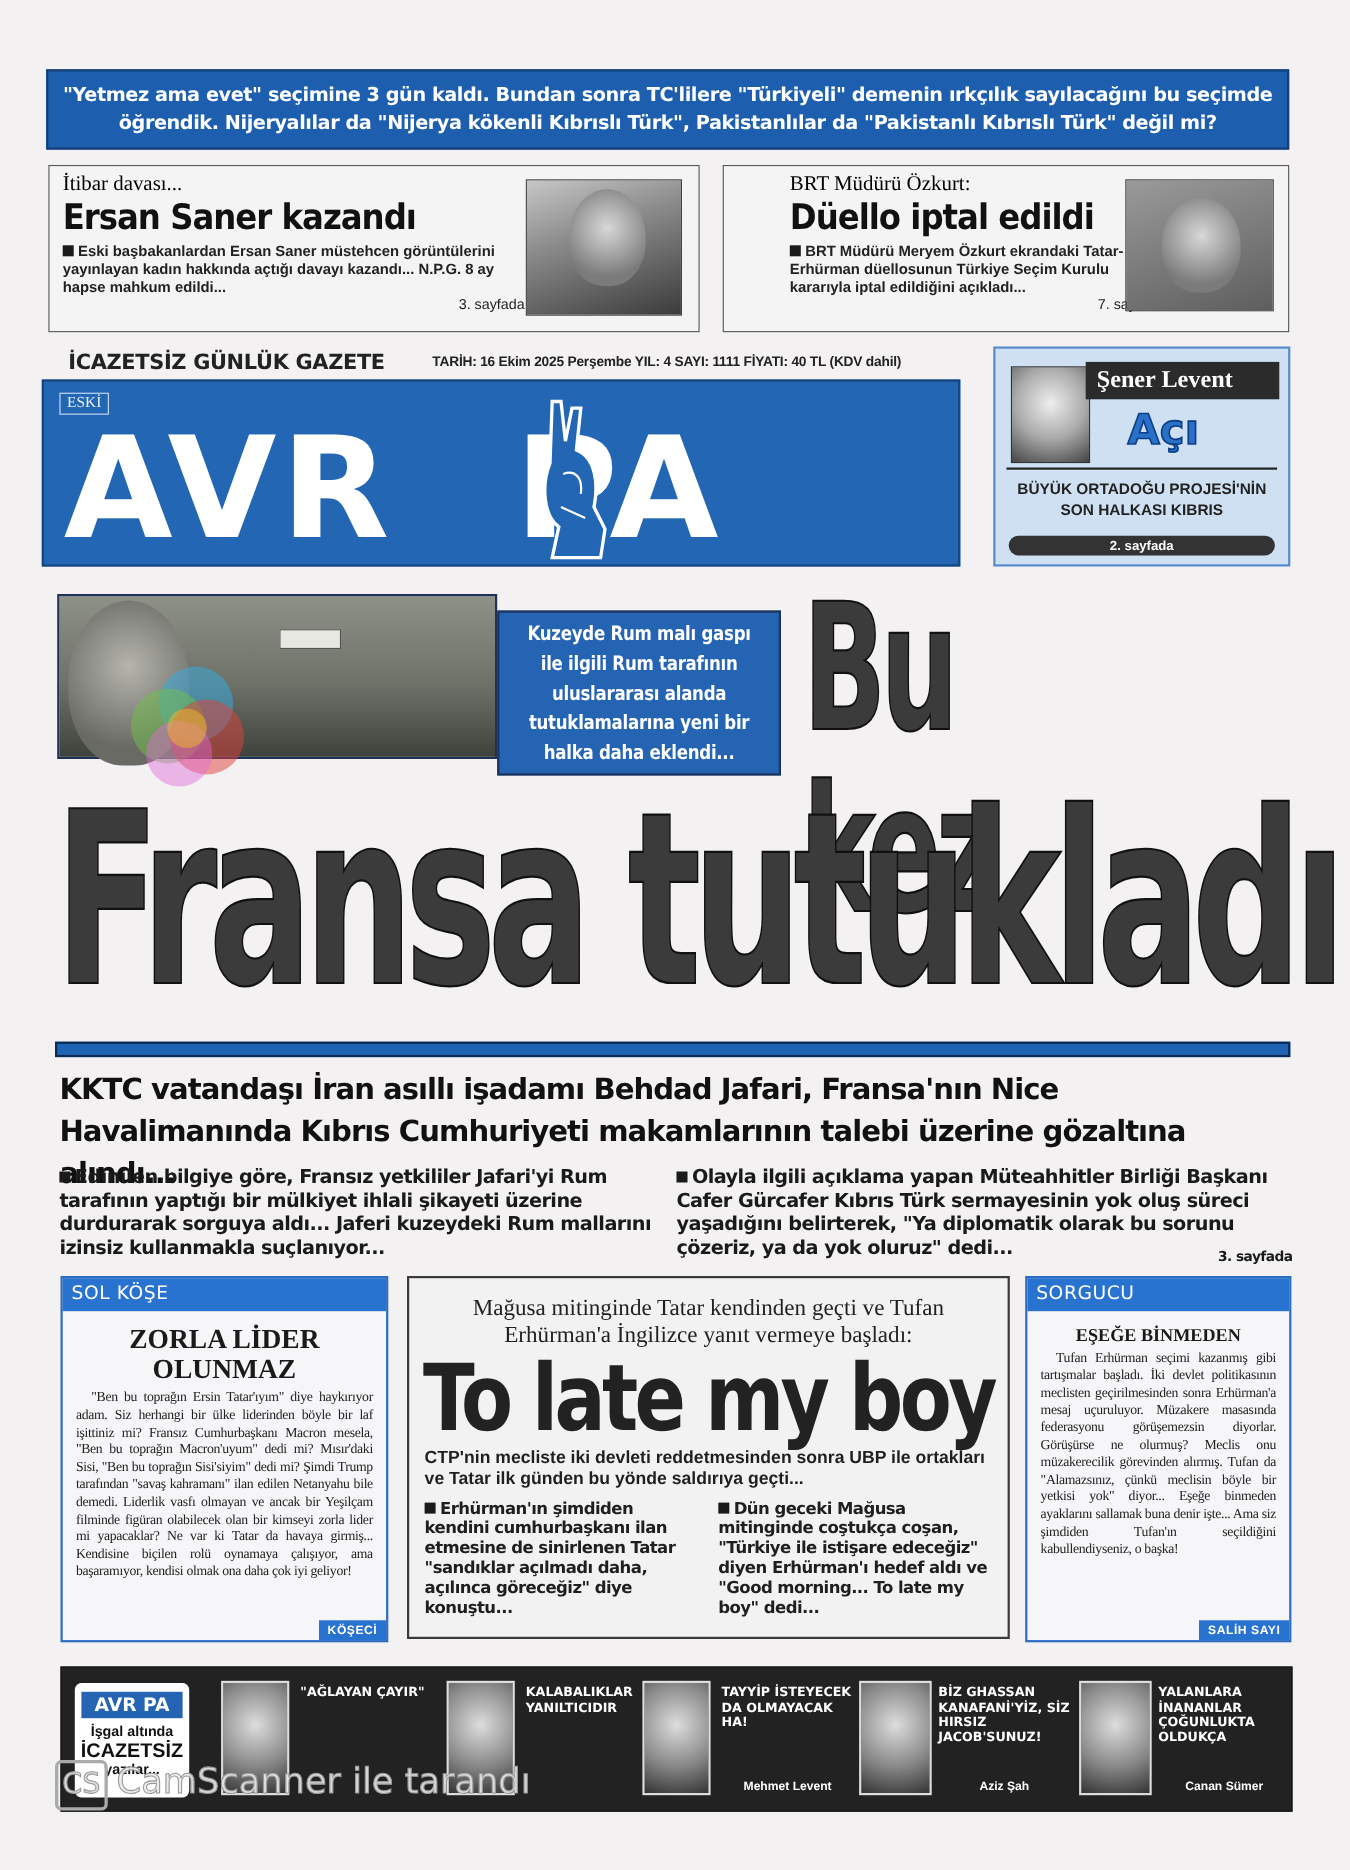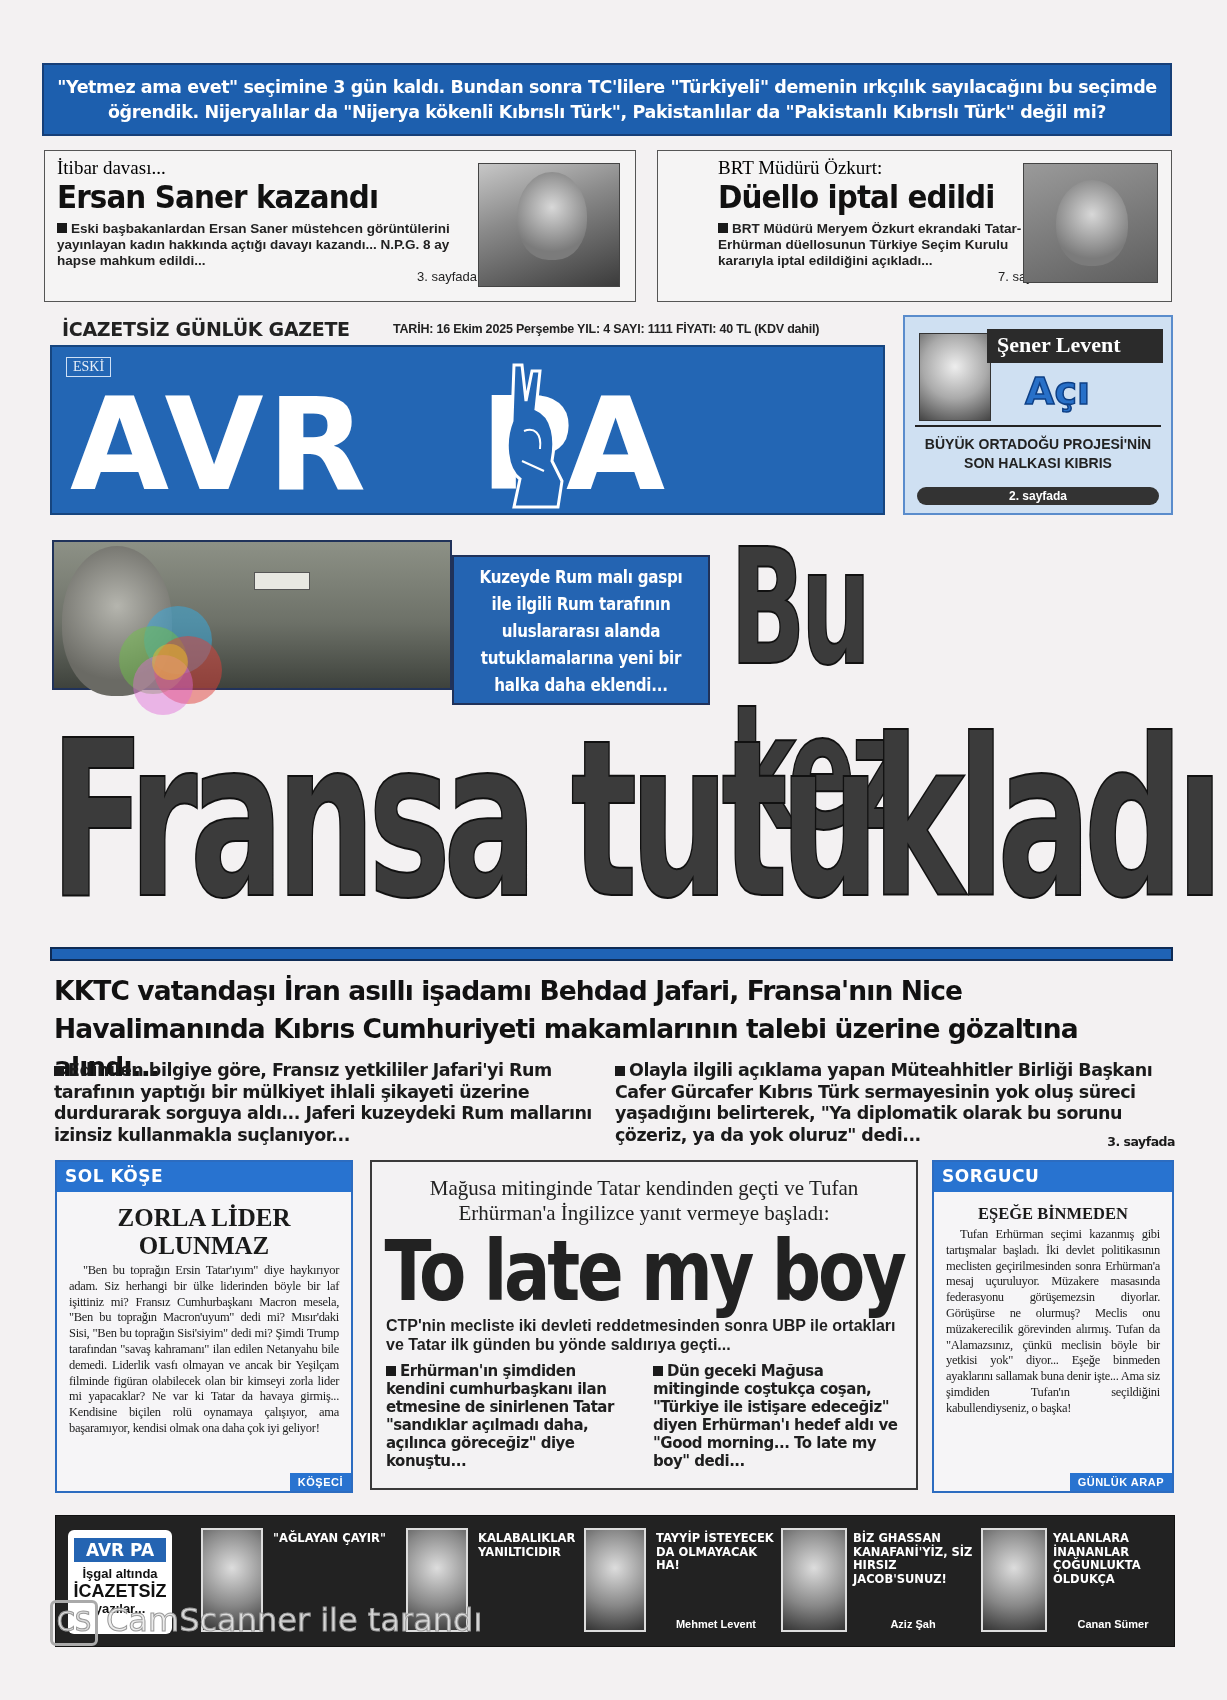--- a/index.html
+++ b/index.html
@@ -20,21 +20,21 @@
   .teaser-title { font-family: "DejaVu Sans", sans-serif; font-weight: bold; font-size: 32px; letter-spacing: -1px;
     transform: scaleX(0.92); transform-origin: left; color: #111; line-height: 36px; }
   .teaser-body { font-size: 13.5px; font-weight: bold; line-height: 16px; color: #222; }
   .page-ref { font-size: 13px; color: #222; text-align: right; }
   .photo { background: linear-gradient(160deg, #c7c7c7 0%, #8a8a8a 40%, #3b3b3b 100%); border: 1px solid #444; }
   .photo-face { position: absolute; border-radius: 50% 50% 45% 45%; background: radial-gradient(circle at 50% 40%, #d8d8d8, #7b7b7b 70%); }
 
   
   .tagline { left: 62px; top: 318px; font-weight: bold; font-size: 19px; color: #222; font-family: "DejaVu Sans", sans-serif; letter-spacing: -0.3px; }
   .issue-info { left: 393px; top: 322px; font-size: 12.5px; font-weight: bold; color: #222; letter-spacing: -0.2px; }
-  .masthead { left: 50px; top: 345px; width: 835px; height: 170px; background: #2366b4; border: 2px solid #16457f; }
+  .masthead { left: 38px; top: 345px; width: 835px; height: 170px; background: #2366b4; border: 2px solid #16457f; }
   .eski { position: absolute; left: 14px; top: 10px; border: 1.5px solid #cfe0f5; color: #e6eef8; font-family: "Liberation Serif", serif; font-size: 14px; padding: 1px 6px; }
   .logo-text { position: absolute; left: 18px; top: 30px; width: 800px; font-family: "DejaVu Sans", sans-serif; font-weight: bold;
     font-size: 128px; color: #fff; letter-spacing: 4px; line-height: 136px; }
   .logo-gap { display: inline-block; width: 110px; }
   .thinker { position: absolute; left: 432px; top: 14px; width: 100px; height: 150px; }
 
   
   .col-box { left: 903px; top: 315px; width: 270px; height: 200px; background: #cfe0f2; border: 2px solid #5a8ccc; }
   .col-photo { position: absolute; left: 14px; top: 16px; width: 72px; height: 88px; background: radial-gradient(circle at 50% 38%, #eee 0%, #aaa 50%, #444 100%); border: 1px solid #333; }
   .col-name { position: absolute; left: 82px; top: 12px; width: 176px; height: 34px; background: #2b2b2b; color: #fff; font-family: "Liberation Serif", serif;
@@ -63,21 +63,21 @@
   .bullet-col { top: 1060px; font-family: "DejaVu Sans", sans-serif; font-weight: bold; font-size: 17.5px; line-height: 21.5px; color: #1a1a1a; letter-spacing: -0.5px; }
   .bullet-left { left: 54px; width: 560px; }
   .bullet-right { left: 615px; width: 560px; }
   .sq { display: inline-block; width: 10px; height: 10px; background: #1a1a1a; margin-right: 4px; }
   .page-small { font-size: 12.5px; font-weight: bold; float: right; margin-top: 6px; }
 
   
   .side-box { top: 1160px; height: 333px; background: #f6f5f7; border: 2px solid #2c6cc0; }
   .side-left { left: 55px; width: 298px; }
   .side-right { left: 932px; width: 242px; }
-  .side-head { height: 30px; background: #2873d0; color: #fff; font-family: "DejaVu Sans", sans-serif; font-weight: bold; font-size: 17px; padding: 4px 0 0 8px; letter-spacing: 0.5px; }
+  .side-head { height: 30px; background: #2873d0; color: #fff; font-family: "DejaVu Sans", sans-serif; font-weight: normal; font-size: 17px; padding: 4px 0 0 8px; letter-spacing: 0.5px; }
   .side-title { font-family: "Liberation Serif", serif; font-weight: bold; font-size: 25px; text-align: center; margin-top: 12px; color: #1a1a1a; }
   .side-body { font-family: "Liberation Serif", serif; font-size: 12.5px; line-height: 15.8px; text-align: justify; padding: 3px 12px 0 12px; color: #222; letter-spacing: -0.3px; }
   .side-body p { text-indent: 14px; }
   .byline-tag { position: absolute; right: 0; bottom: 0; background: #2873d0; color: #fff; font-size: 11px; font-weight: bold; padding: 3px 8px; letter-spacing: 0.5px; }
 
   .center-box { left: 370px; top: 1160px; width: 548px; height: 330px; background: #f3f2f3; border: 2px solid #3a3a3a; }
   .center-kicker { font-family: "Liberation Serif", serif; font-size: 21px; text-align: center; margin-top: 14px; line-height: 25px; color: #222; }
   .center-title { font-family: "DejaVu Sans", sans-serif; font-weight: bold; font-size: 84px; color: #222; text-align: center; line-height: 90px;
     letter-spacing: -4px; transform: scaleX(0.82); margin: 0 -50px; }
   .center-sub { font-size: 16px; font-weight: bold; padding: 0 14px; line-height: 19px; color: #1f1f1f; }
@@ -209,21 +209,21 @@
     <div><span class="sq"></span><span>Dün geceki Mağusa mitinginde coştukça coşan, "Türkiye ile istişare edeceğiz" diyen Erhürman'ı hedef aldı ve "Good morning... To late my boy" dedi...</span></div>
   </div>
 </div>
 
 <div class="abs side-box side-right">
   <div class="side-head">SORGUCU</div>
   <div class="side-title" style="font-size:16.5px;">EŞEĞE BİNMEDEN</div>
   <div class="side-body">
       <p>Tufan Erhürman seçimi kazanmış gibi tartışmalar başladı. İki devlet politikasının meclisten geçirilmesinden sonra Erhürman'a mesaj uçuruluyor. Müzakere masasında federasyonu görüşemezsin diyorlar. Görüşürse ne olurmuş? Meclis onu müzakerecilik görevinden alırmış. Tufan da "Alamazsınız, çünkü meclisin böyle bir yetkisi yok" diyor... Eşeğe binmeden ayaklarını sallamak buna denir işte... Ama siz şimdiden Tufan'ın seçildiğini kabullendiyseniz, o başka!</p>
     </div>
-  <div class="byline-tag">GÜNLÜK ARAP</div>
+  <div class="byline-tag">SALİH SAYI</div>
 </div>
 
 <div class="abs bottom-strip">
   <div class="strip-logo-box">
     <div class="strip-logo">AVR PA</div>
     <div class="strip-logo-sub">İşgal altında</div>
     <div class="strip-logo-sub2">İCAZETSİZ</div>
     <div class="strip-logo-sub">yazılar...</div>
   </div>
 

